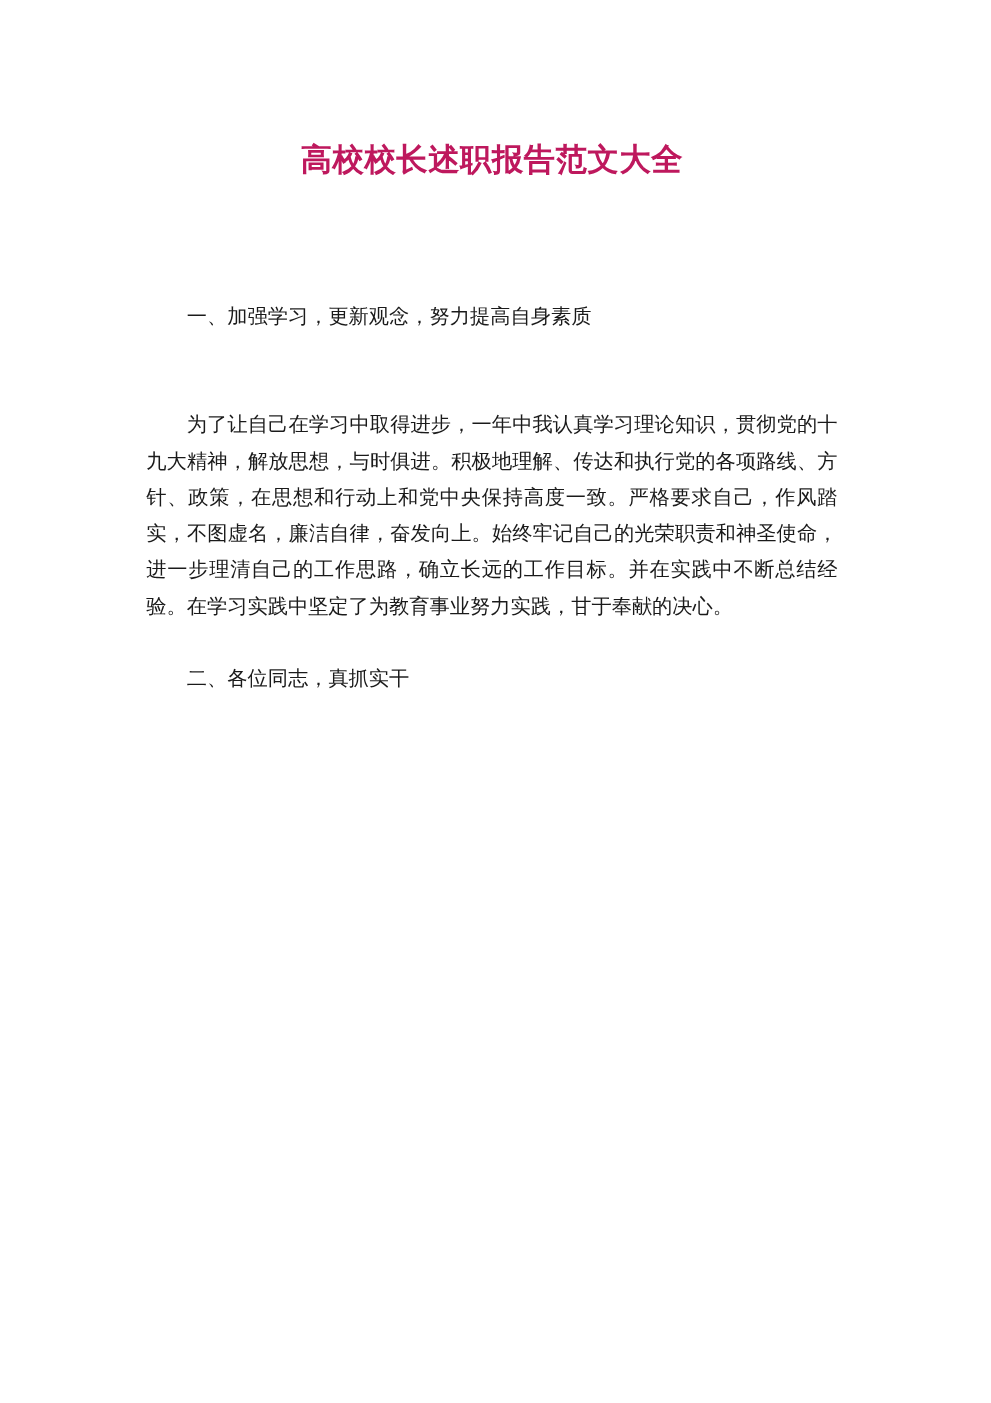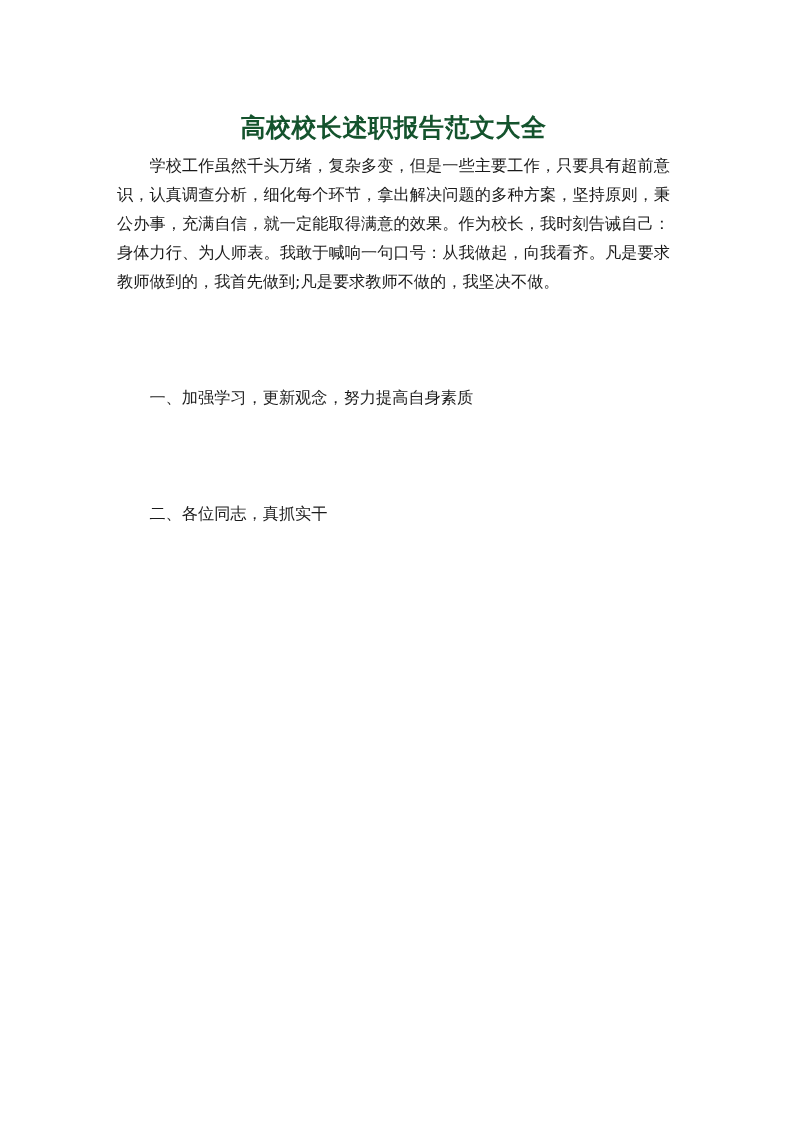--- a/index.html
+++ b/index.html
@@ -20,49 +20,49 @@
       left: 117px;
       top: 108px;
       width: 553px;
     }
     .title {
       text-align: center;
       font-size: 25px;
       font-weight: bold;
       line-height: 40px;
       margin: 0 0 3px 0;
-      color: #14532d;
+      color: #be185d;
       letter-spacing: 0.5px;
     }
     .para {
       font-size: 16.2px;
       line-height: 29px;
       text-indent: 2em;
       text-align: justify;
       margin: 0;
       letter-spacing: 0px;
     }
     .gap {
       height: 29px;
     }
   </style>
 </head>
 <body>
 
 <div class="page">
   <h1 class="title">高校校长述职报告范文大全</h1>
 
-  <p class="para">学校工作虽然千头万绪，复杂多变，但是一些主要工作，只要具有超前意识，认真调查分析，细化每个环节，拿出解决问题的多种方案，坚持原则，秉公办事，充满自信，就一定能取得满意的效果。作为校长，我时刻告诫自己：身体力行、为人师表。我敢于喊响一句口号：从我做起，向我看齐。凡是要求教师做到的，我首先做到;凡是要求教师不做的，我坚决不做。</p>
   <div class="gap"></div>
 
   <div class="gap"></div>
 
   <div class="gap"></div>
 
   <p class="para">一、加强学习，更新观念，努力提高自身素质</p>
   <div class="gap"></div>
 
   <div class="gap"></div>
 
+  <p class="para">为了让自己在学习中取得进步，一年中我认真学习理论知识，贯彻党的十九大精神，解放思想，与时俱进。积极地理解、传达和执行党的各项路线、方针、政策，在思想和行动上和党中央保持高度一致。严格要求自己，作风踏实，不图虚名，廉洁自律，奋发向上。始终牢记自己的光荣职责和神圣使命，进一步理清自己的工作思路，确立长远的工作目标。并在实践中不断总结经验。在学习实践中坚定了为教育事业努力实践，甘于奉献的决心。</p>
   <div class="gap"></div>
 
   <p class="para">二、各位同志，真抓实干</p>
 </div>
 
 </body></html>

